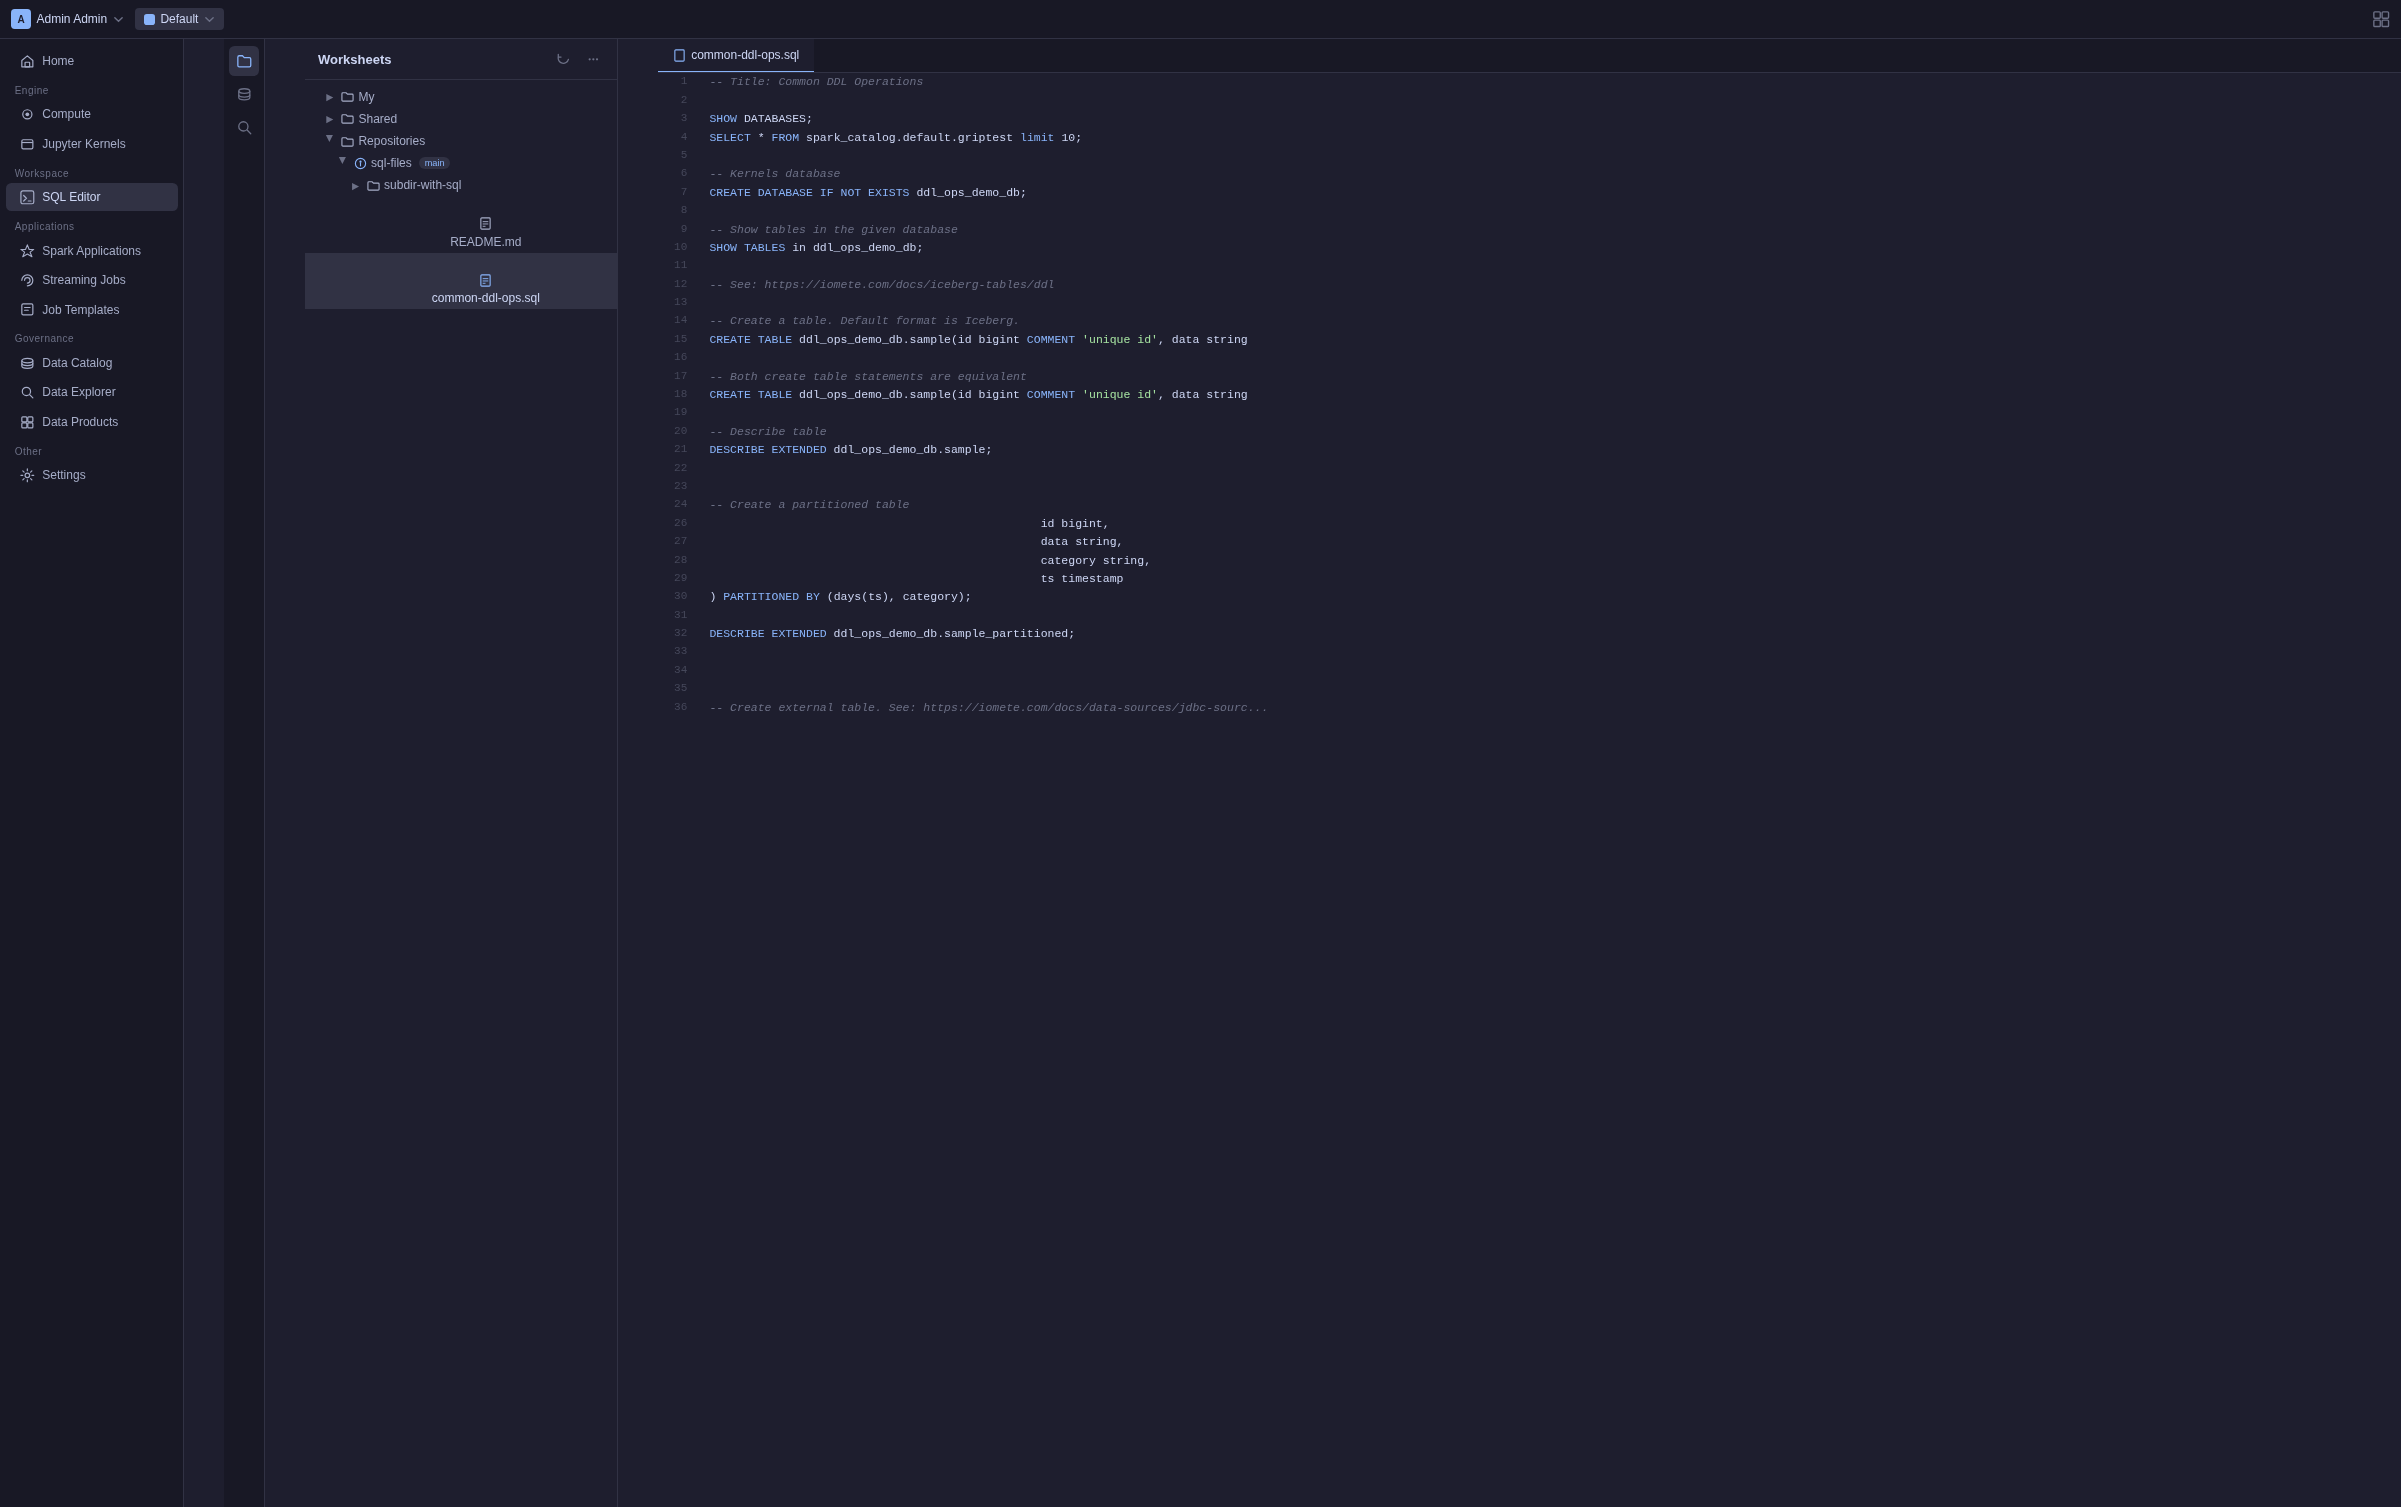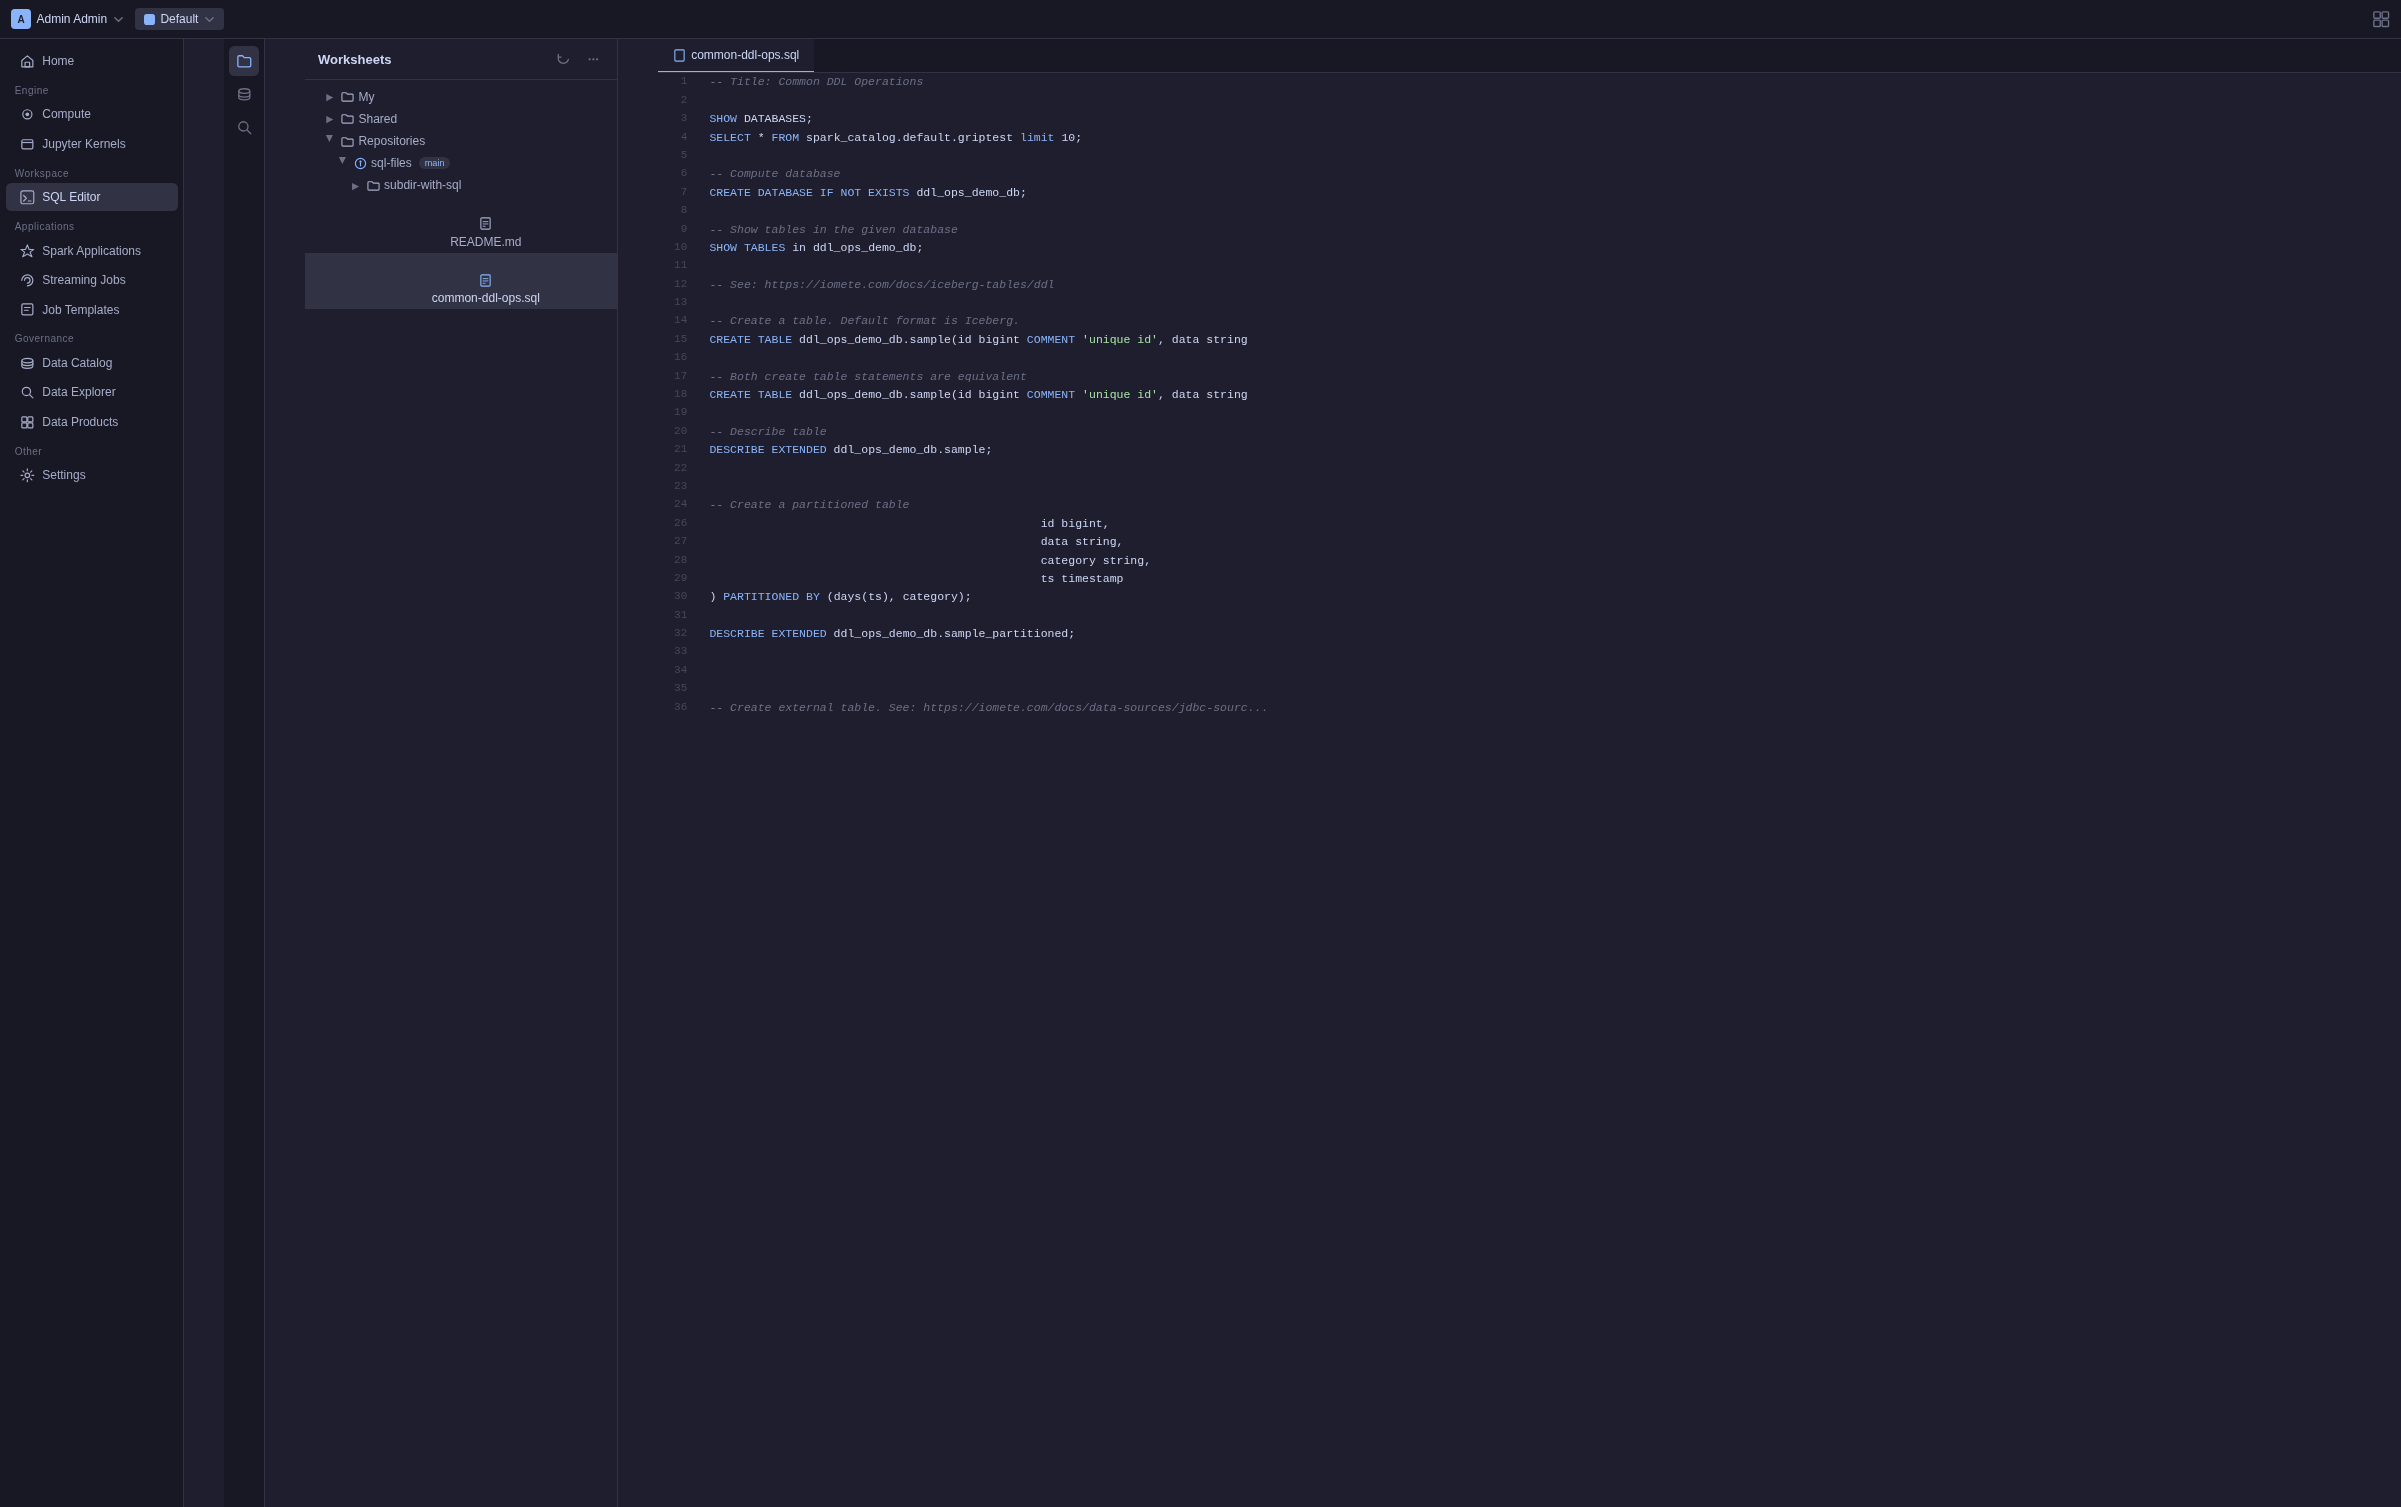--- a/index.html
+++ b/index.html
@@ -609,21 +609,21 @@
         <div class="code-line">
           <span class="line-number">4</span>
           <span class="line-content"><span class="c-keyword">SELECT</span><span class="c-plain"> * </span><span class="c-keyword">FROM</span><span class="c-plain"> spark_catalog.default.griptest </span><span class="c-keyword">limit</span><span class="c-plain"> 10;</span></span>
         </div>
         <div class="code-line">
           <span class="line-number">5</span>
           <span class="line-content"></span>
         </div>
         <div class="code-line">
           <span class="line-number">6</span>
-          <span class="line-content"><span class="c-comment">-- Compute database</span></span>
+          <span class="line-content"><span class="c-comment">-- Kernels database</span></span>
         </div>
         <div class="code-line">
           <span class="line-number">7</span>
           <span class="line-content"><span class="c-keyword">CREATE DATABASE IF NOT EXISTS</span><span class="c-plain"> ddl_ops_demo_db;</span></span>
         </div>
         <div class="code-line">
           <span class="line-number">8</span>
           <span class="line-content"></span>
         </div>
         <div class="code-line">

